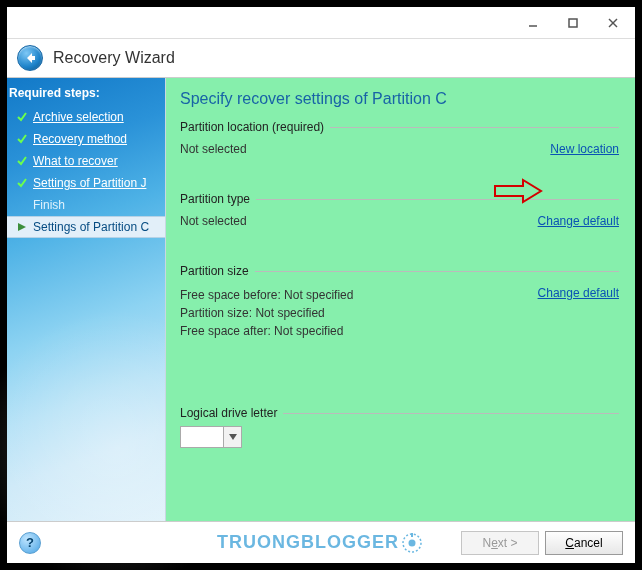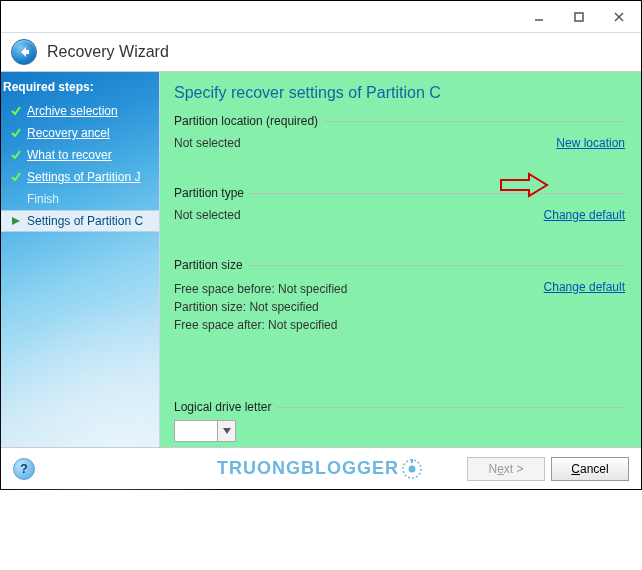--- a/index.html
+++ b/index.html
@@ -5,22 +5,22 @@
   * { box-sizing: border-box; }
   html, body {
     margin: 0; padding: 0;
     width: 642px; height: 570px;
     font-family: "Segoe UI", Tahoma, sans-serif;
     font-size: 12px;
     background: #fff;
     overflow: hidden;
   }
   .window {
-    width: 642px; height: 490px;
-    border: 1px solid #000000;
+    width: 642px; height: 570px;
+    border: 7px solid #000000;
     display: flex;
     flex-direction: column;
     position: relative;
     background: #fff;
   }
   
   .titlebar {
     height: 32px;
     background: #fff;
     display: flex;
@@ -287,21 +287,21 @@
             </svg>
           </span>
         <span class="lbl">Archive selection</span>
       </div>
       <div class="step">
         <span class="chk">
             <svg width="12" height="12">
               <polyline points="2,6 5,9 10,2"></polyline>
             </svg>
           </span>
-        <span class="lbl">Recovery ancel</span>
+        <span class="lbl">Recovery method</span>
       </div>
       <div class="step">
         <span class="chk">
             <svg width="12" height="12">
               <polyline points="2,6 5,9 10,2"></polyline>
             </svg>
           </span>
         <span class="lbl">What to recover</span>
       </div>
       <div class="step">

